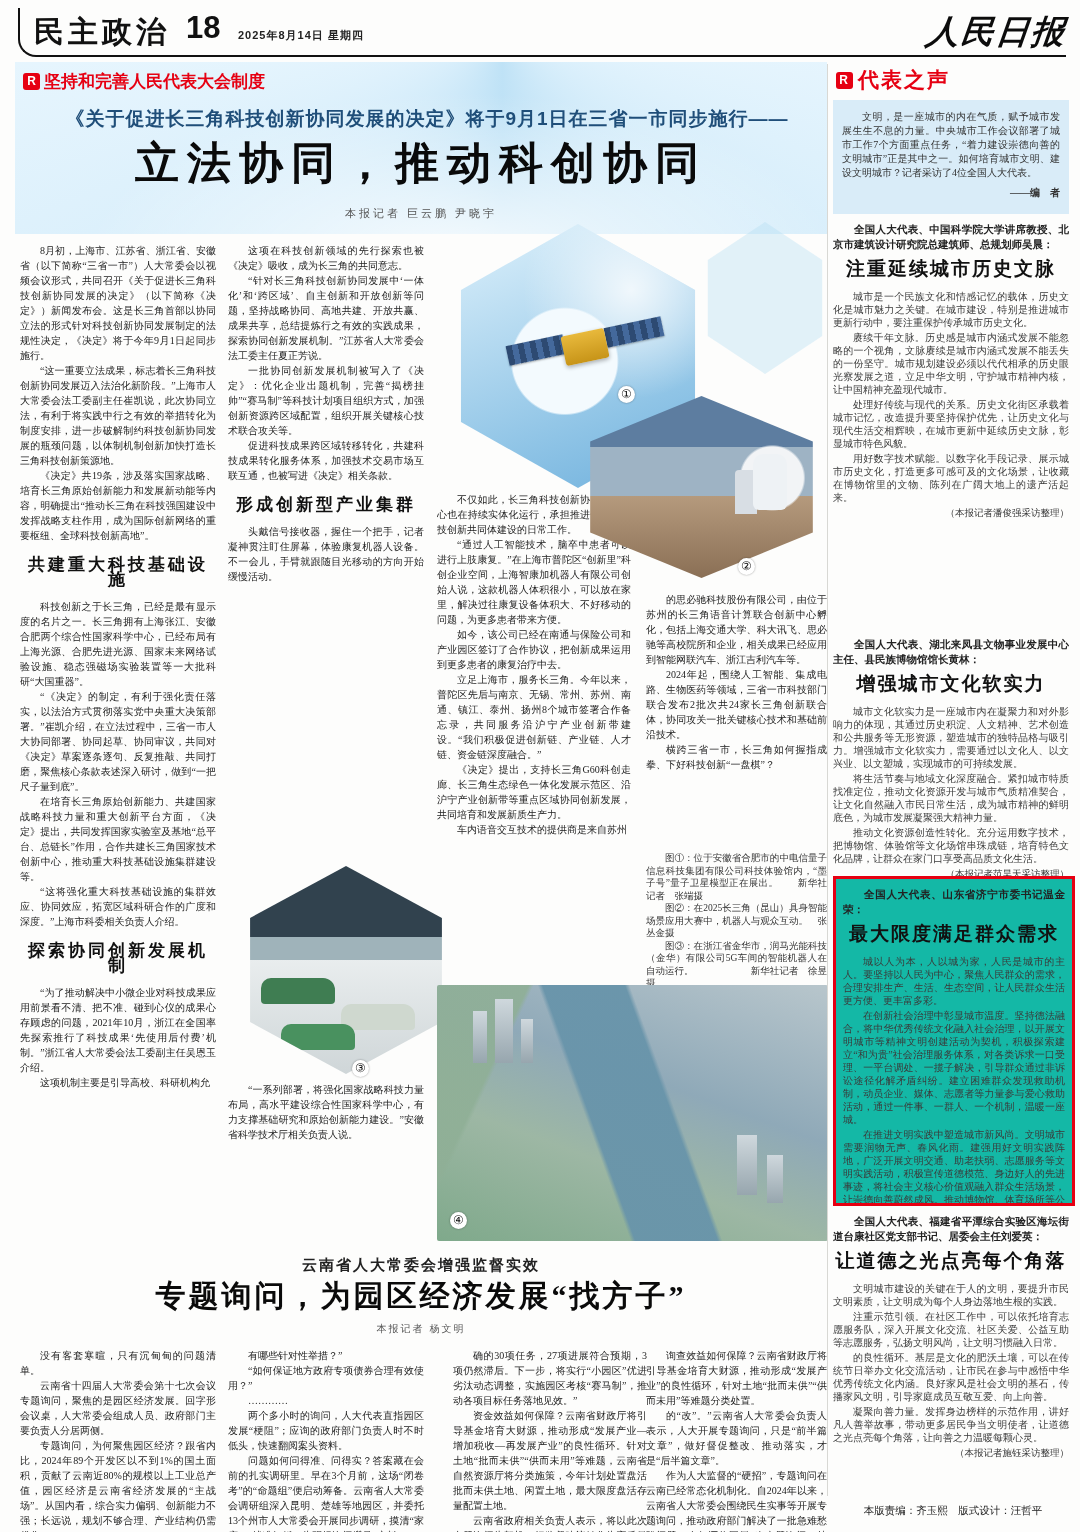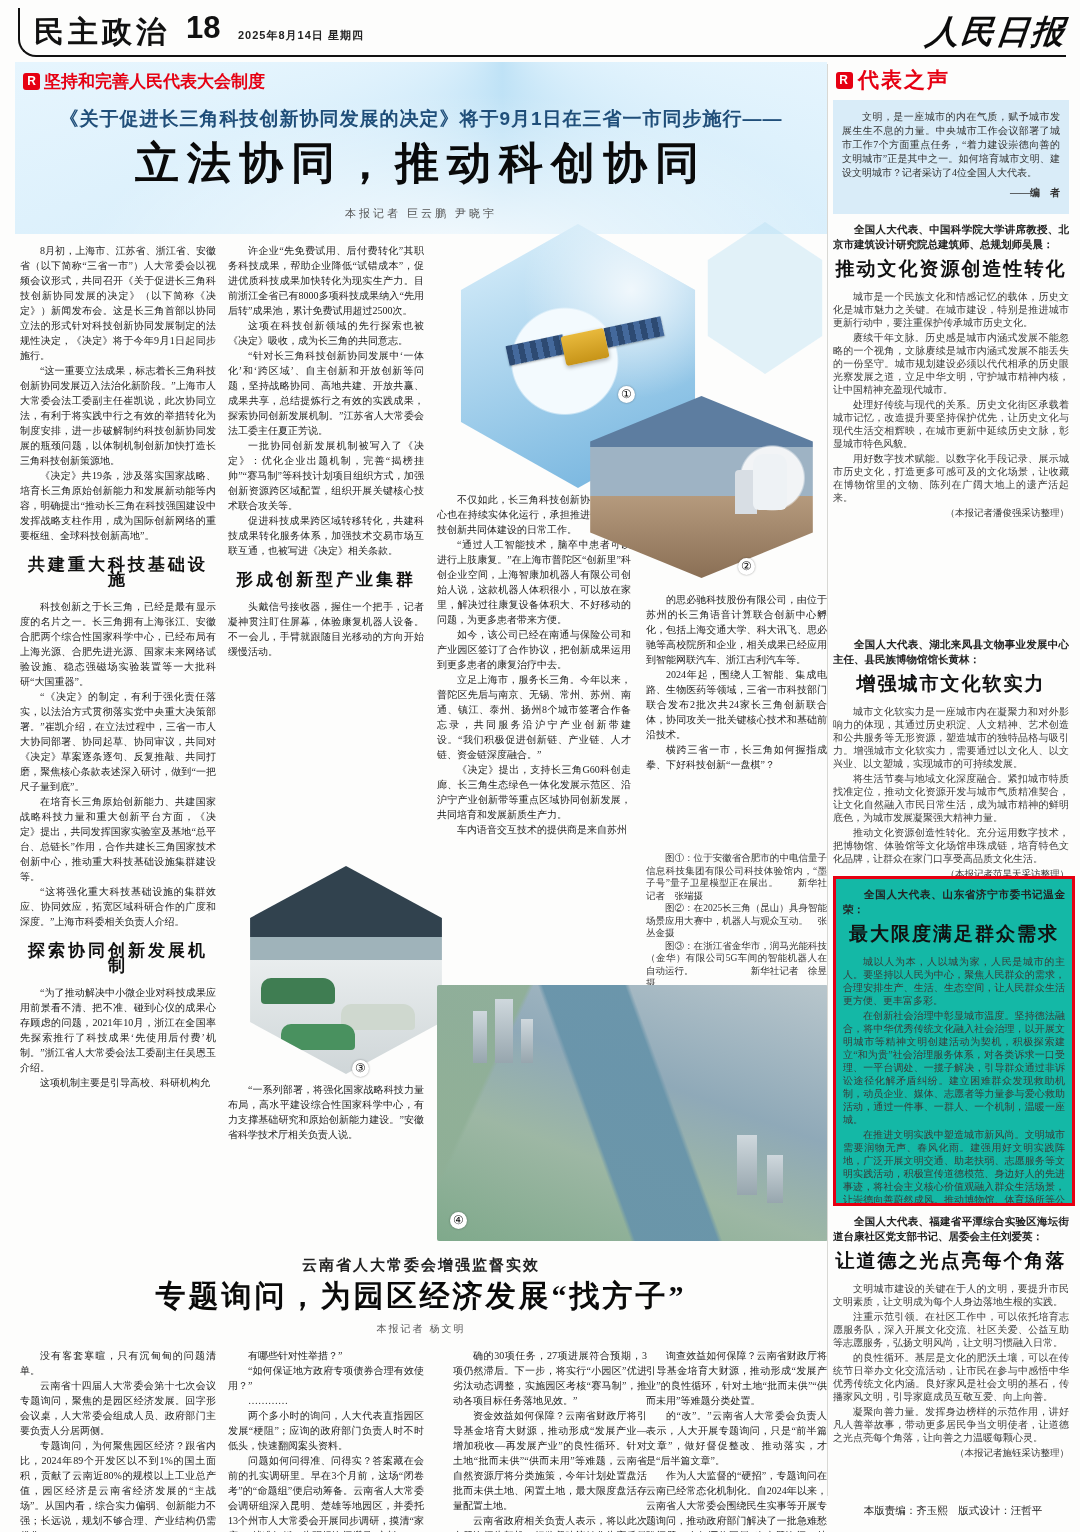--- a/index.html
+++ b/index.html
@@ -11,21 +11,21 @@
   .hdr-pageno{left:186px;top:10px;font-size:31px;font-weight:bold;color:#111;}
   .hdr-date{left:238px;top:28px;font-size:11px;font-weight:bold;color:#222;letter-spacing:1px;}
   .masthead{right:14px;top:10px;font-family:"DejaVu Serif",serif;font-style:italic;font-weight:bold;font-size:33px;letter-spacing:2px;transform:skewX(-6deg);color:#0c0c0c;}
   
   .hero{left:15px;top:62px;width:812px;height:172px;background:
      radial-gradient(ellipse at 55% 120%, rgba(255,255,255,.9), rgba(255,255,255,0) 60%),
      conic-gradient(from 180deg at 60% -20%, #bfe2f6, #e8f6fe 25%, #a8d8f2 50%, #e8f6fe 75%, #bfe2f6),
      linear-gradient(#cfe9f8,#b9ddf4);overflow:hidden;}
   .series-tag{left:8px;top:8px;font-size:17px;font-weight:bold;color:#e60012;display:flex;align-items:center;gap:4px;}
   .rlogo{display:inline-block;width:17px;height:17px;background:#e60012;color:#fff;font-size:12px;font-weight:bold;text-align:center;line-height:17px;border-radius:3px;}
-  .kicker{left:0;top:44px;width:812px;text-align:center;font-size:19px;font-weight:bold;color:#1f4e79;letter-spacing:1px;}
+  .kicker{left:0;top:44px;width:812px;text-align:center;font-size:19px;font-weight:bold;color:#1f4e79;letter-spacing:1px;padding-left:6px;}
   .headline{left:0;top:72px;width:812px;text-align:center;font-size:44px;font-weight:900;color:#0a0a0a;letter-spacing:8px;}
   .byline{left:0;top:144px;width:812px;text-align:center;font-size:11px;color:#555;letter-spacing:3px;}
   
   .col{font-family:"Liberation Serif",serif;font-size:10px;line-height:15px;text-align:justify;overflow:hidden;color:#222;}
   .col p{margin:0;text-indent:2em;}
   .sechead{font-family:"Liberation Sans",sans-serif;font-size:17px;font-weight:bold;text-align:center;letter-spacing:3px;color:#111;margin:14px 0 12px;text-indent:0 !important;}
   
   .hex{clip-path:polygon(50% 0%,94% 25%,94% 75%,50% 100%,6% 75%,6% 25%);}
   .photo-sat{left:445px;top:224px;width:266px;height:264px;background:
       radial-gradient(circle at 45% 52%, #f3fafe 0 26%, rgba(255,255,255,0) 27%),
@@ -102,21 +102,20 @@
     </div>
   <h3 class="sechead">探索协同创新发展机制</h3>
   <div>
       <p>“为了推动解决中小微企业对科技成果应用前景看不清、把不准、碰到心仪的成果心存顾虑的问题，2021年10月，浙江在全国率先探索推行了科技成果‘先使用后付费’机制。”浙江省人大常委会法工委副主任吴恩玉介绍。</p>
       <p>这项机制主要是引导高校、科研机构允</p>
     </div>
 </div>
 
 <div class="abs col" style="left:228px;top:243px;width:196px;height:620px;">
   <div>
-      <p>许企业“先免费试用、后付费转化”其职务科技成果，帮助企业降低“试错成本”，促进优质科技成果加快转化为现实生产力。目前浙江全省已有8000多项科技成果纳入“先用后转”成果池，累计免费试用超过2500次。</p>
       <p>这项在科技创新领域的先行探索也被《决定》吸收，成为长三角的共同意志。</p>
       <p>“针对长三角科技创新协同发展中‘一体化’和‘跨区域’、自主创新和开放创新等问题，坚持战略协同、高地共建、开放共赢、成果共享，总结提炼行之有效的实践成果，探索协同创新发展机制。”江苏省人大常委会法工委主任夏正芳说。</p>
       <p>一批协同创新发展机制被写入了《决定》：优化企业出题机制，完善“揭榜挂帅”“赛马制”等科技计划项目组织方式，加强创新资源跨区域配置，组织开展关键核心技术联合攻关等。</p>
       <p>促进科技成果跨区域转移转化，共建科技成果转化服务体系，加强技术交易市场互联互通，也被写进《决定》相关条款。</p>
     </div>
   <h3 class="sechead">形成创新型产业集群</h3>
   <div>
       <p>头戴信号接收器，握住一个把手，记者凝神贯注盯住屏幕，体验康复机器人设备。不一会儿，手臂就跟随目光移动的方向开始缓慢活动。</p>
     </div>
 </div>
@@ -185,21 +184,21 @@
   <span class="rlogo">R</span>
   <span>代表之声</span>
 </div>
 <div class="abs introbox">
   <p class="note">文明，是一座城市的内在气质，赋予城市发展生生不息的力量。中央城市工作会议部署了城市工作7个方面重点任务，“着力建设崇德向善的文明城市”正是其中之一。如何培育城市文明、建设文明城市？记者采访了4位全国人大代表。</p>
   <p class="sign">——编　者</p>
 </div>
 
 <div class="abs vart" style="top:222px;height:366px;">
   <p class="lead">全国人大代表、中国科学院大学讲席教授、北京市建筑设计研究院总建筑师、总规划师吴晨：</p>
-  <div class="vtitle">推动文化资源创造性转化</div>
+  <div class="vtitle">注重延续城市历史文脉</div>
   <div class="vbody">
       <p>城市是一个民族文化和情感记忆的载体，历史文化是城市魅力之关键。在城市建设，特别是推进城市更新行动中，要注重保护传承城市历史文化。</p>
       <p>赓续千年文脉。历史感是城市内涵式发展不能忽略的一个视角，文脉赓续是城市内涵式发展不能丢失的一份坚守。城市规划建设必须以代代相承的历史眼光察发展之道，立足中华文明，守护城市精神内核，让中国精神充盈现代城市。</p>
       <p>处理好传统与现代的关系。历史文化街区承载着城市记忆，改造提升要坚持保护优先，让历史文化与现代生活交相辉映，在城市更新中延续历史文脉，彰显城市特色风貌。</p>
       <p>用好数字技术赋能。以数字化手段记录、展示城市历史文化，打造更多可感可及的文化场景，让收藏在博物馆里的文物、陈列在广阔大地上的遗产活起来。</p>
     </div>
   <div class="credit">（本报记者潘俊强采访整理）</div>
 </div>
 
 <div class="abs vart" style="top:592px;height:280px;margin-top:45px;">

